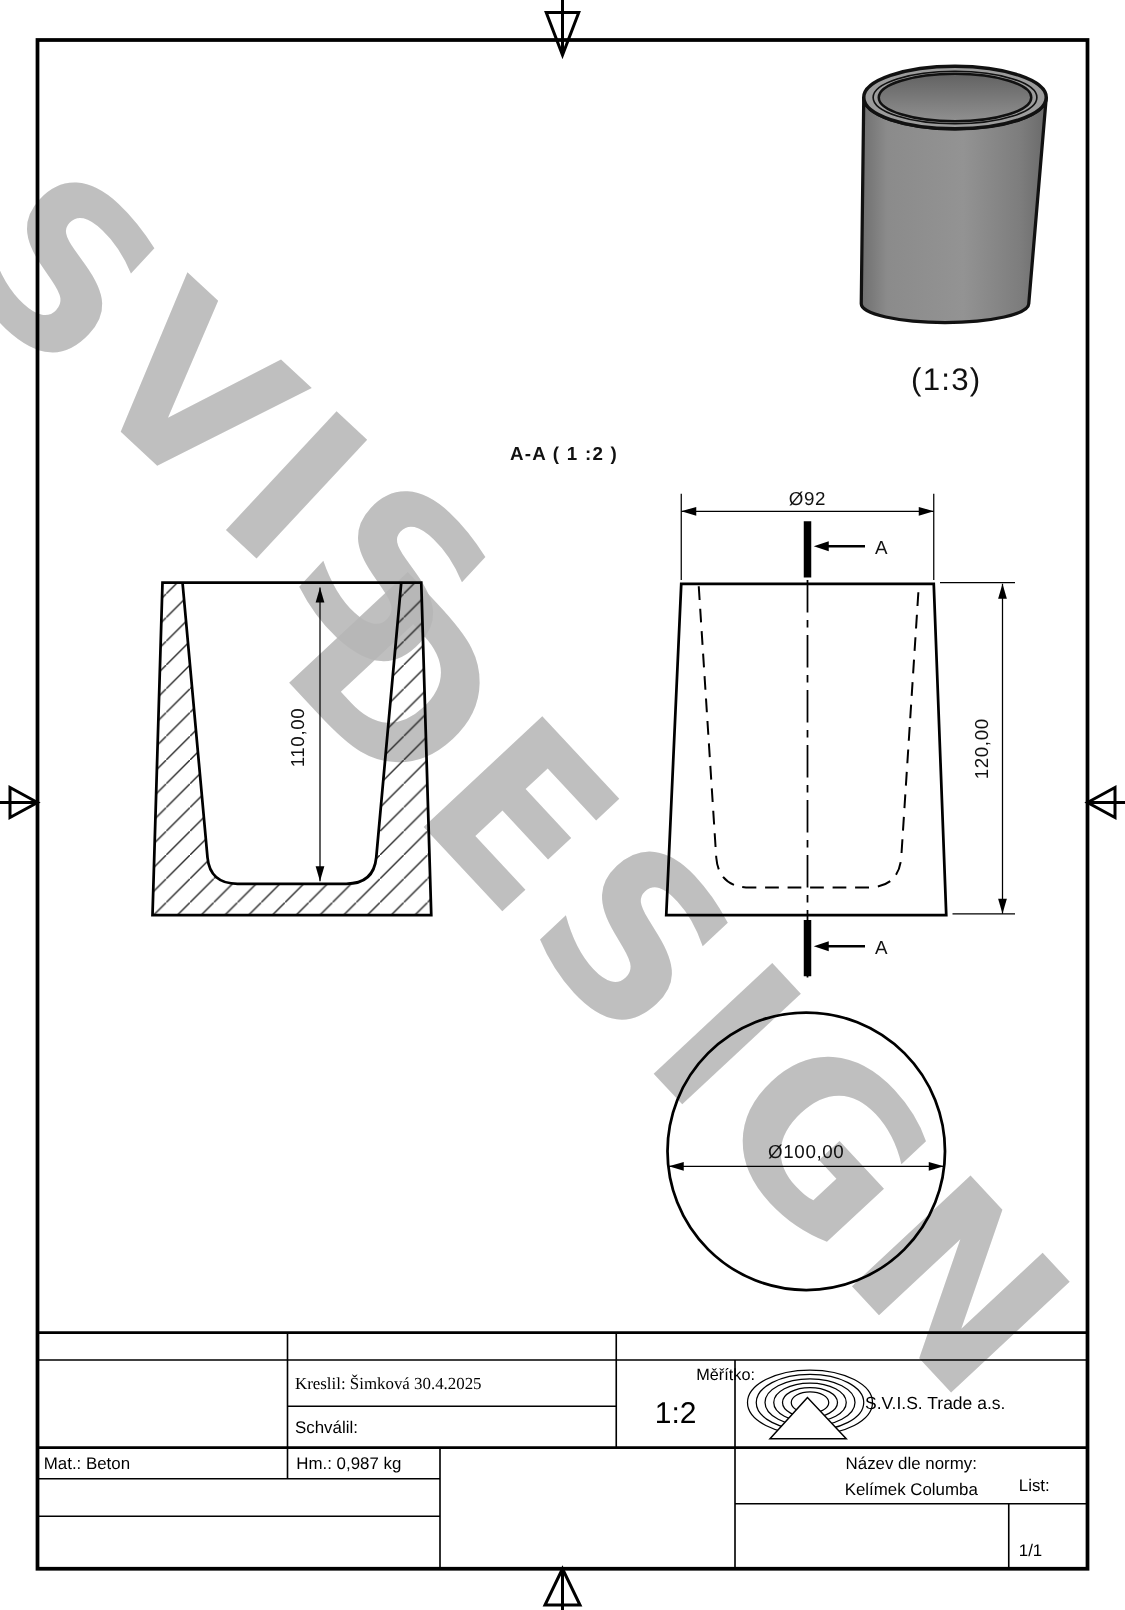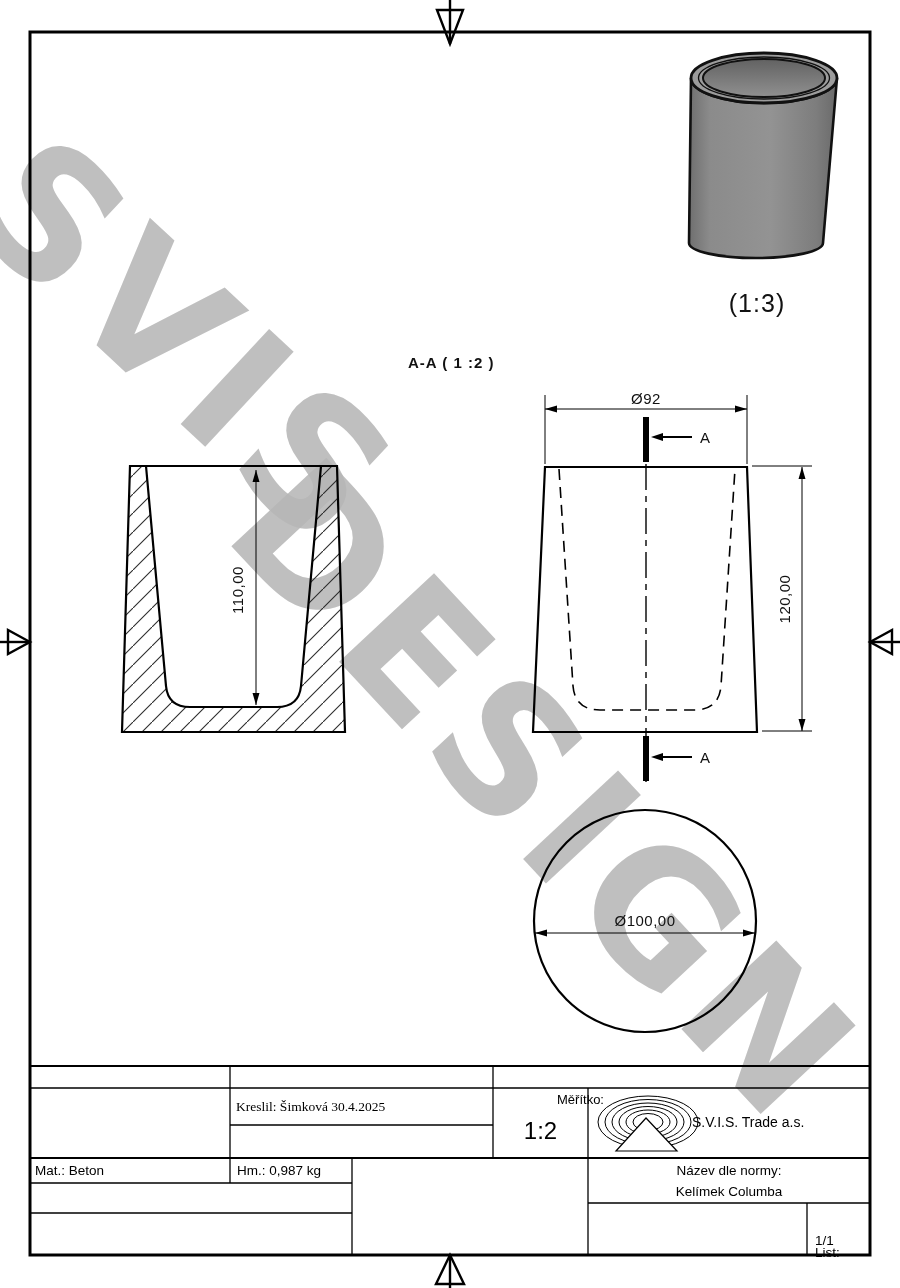--- a/index.html
+++ b/index.html
@@ -24,21 +24,21 @@
   .tb-tentative{left:497px;top:1066px;width:370px;height:22px;}
   .tb-kreslil{left:236px;top:1089px;width:255px;height:36px;font-family:Liberation Serif, serif;}
   .tb-schvalil{left:236px;top:1125px;width:255px;height:33px;}
   .tb-meritko-label{left:493px;top:1090px;width:95px;height:18px;font-size:13px;margin-left:40px;}
   .tb-meritko-value{left:493px;top:1108px;width:95px;height:46px;font-size:24px;}
   .tb-company{left:692px;top:1111px;width:208px;height:22px;font-size:14px;}
   .tb-mat{left:35px;top:1158px;width:190px;height:25px;}
   .tb-hm{left:237px;top:1158px;width:112px;height:25px;}
   .tb-nazev-label{left:588px;top:1160px;width:282px;height:21px;}
   .tb-nazev-value{left:588px;top:1181px;width:282px;height:21px;}
-  .tb-list-label{left:815px;top:1242px;width:52px;height:20px;}
+  .tb-list-label{left:815px;top:1178px;width:52px;height:20px;}
   .tb-list-value{left:815px;top:1230px;width:52px;height:20px;}
 </style>
 </head>
 <body>
 
 <div class="page">
 
   <div class="wm wm1">SVIS</div>
   <div class="wm wm2">DESIGN</div>
 
@@ -174,20 +174,21 @@
         <ellipse cx="648" cy="1122" rx="36" ry="19"></ellipse>
         <ellipse cx="648" cy="1122" rx="29" ry="15.5"></ellipse>
         <ellipse cx="648" cy="1122" rx="22" ry="12"></ellipse>
         <ellipse cx="648" cy="1122" rx="15" ry="8.5"></ellipse>
       </g>
       <polygon points="646,1118 616,1151 677,1151" fill="#fff" stroke="#000" stroke-width="1.2"></polygon>
     </g>
   </svg>
 
   <div class="tb tb-kreslil">Kreslil: Šimková 30.4.2025</div>
+  <div class="tb tb-schvalil">Schválil:</div>
   <div class="tb tb-meritko-label center">Měřítko:</div>
   <div class="tb tb-meritko-value center">1:2</div>
   <div class="tb tb-company">S.V.I.S. Trade a.s.</div>
   <div class="tb tb-mat">Mat.: Beton</div>
   <div class="tb tb-hm">Hm.: 0,987 kg</div>
   <div class="tb tb-nazev-value center">Kelímek Columba</div>
   <div class="tb tb-nazev-label center">Název dle normy:</div>
   <div class="tb tb-list-label">List:</div>
   <div class="tb tb-list-value">1/1</div>
 

